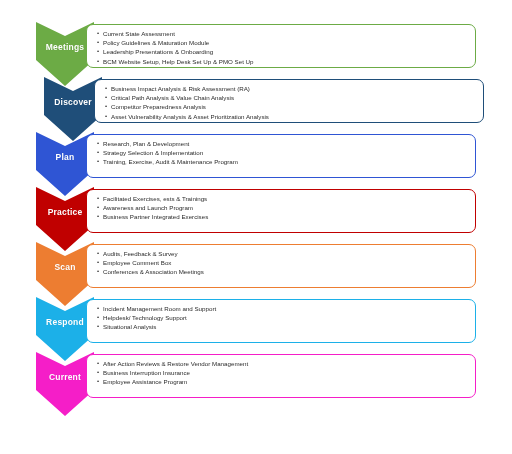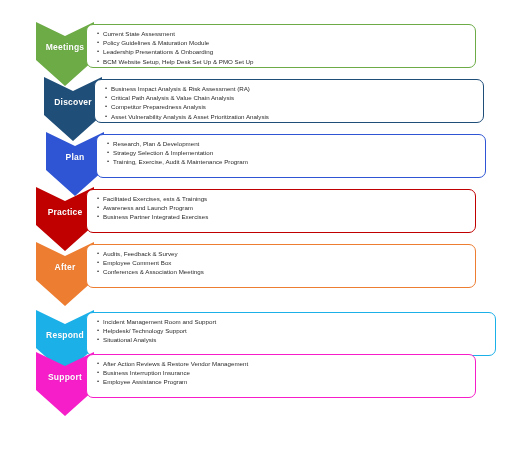--- a/index.html
+++ b/index.html
@@ -103,21 +103,21 @@
       <div class="chev-label">Discover</div>
       <div class="panel" style="border-color: rgb(31, 78, 121);">
         <ul class="bullets">
           <li>Business Impact Analysis &amp; Risk Assessment (RA)</li>
           <li>Critical Path Analysis &amp; Value Chain Analysis</li>
           <li>Competitor Preparedness Analysis</li>
           <li>Asset Vulnerability Analysis &amp; Asset Prioritization Analysis</li>
         </ul>
       </div>
     </div>
-    <div class="stage" style="top: 132px; height: 52px; margin-left: 10px;">
+    <div class="stage" style="top: 132px; height: 52px;">
       <div class="chevron" style="height: 64px;">
         <svg viewBox="0 0 58 64" preserveAspectRatio="none">
           <path d="M0,0 L29,14 L58,0 L58,38 L29,64 L0,38 Z" fill="#2f55d4"></path>
         </svg>
       </div>
       <div class="chev-label">Plan</div>
       <div class="panel" style="border-color: rgb(47, 85, 212);">
         <ul class="bullets">
           <li>Research, Plan &amp; Development</li>
           <li>Strategy Selection &amp; Implementation</li>
@@ -139,51 +139,51 @@
           <li>Business Partner Integrated Exercises</li>
         </ul>
       </div>
     </div>
     <div class="stage" style="top: 242px; height: 52px;">
       <div class="chevron" style="height: 64px;">
         <svg viewBox="0 0 58 64" preserveAspectRatio="none">
           <path d="M0,0 L29,14 L58,0 L58,38 L29,64 L0,38 Z" fill="#ed7d31"></path>
         </svg>
       </div>
-      <div class="chev-label">After</div>
+      <div class="chev-label">Scan</div>
       <div class="panel" style="border-color: rgb(237, 125, 49);">
         <ul class="bullets">
           <li>Audits, Feedback &amp; Survey</li>
           <li>Employee Comment Box</li>
           <li>Conferences &amp; Association Meetings</li>
         </ul>
       </div>
     </div>
-    <div class="stage" style="top: 310px; height: 52px; padding-left: 20px;">
+    <div class="stage" style="top: 297px; height: 52px;">
       <div class="chevron" style="height: 64px;">
         <svg viewBox="0 0 58 64" preserveAspectRatio="none">
           <path d="M0,0 L29,14 L58,0 L58,38 L29,64 L0,38 Z" fill="#1cb0e8"></path>
         </svg>
       </div>
       <div class="chev-label">Respond</div>
       <div class="panel" style="border-color: rgb(28, 176, 232);">
         <ul class="bullets">
           <li>Incident Management Room and Support</li>
           <li>Helpdesk/ Technology Support</li>
           <li>Situational Analysis</li>
         </ul>
       </div>
     </div>
     <div class="stage" style="top: 352px; height: 52px;">
       <div class="chevron" style="height: 64px;">
         <svg viewBox="0 0 58 64" preserveAspectRatio="none">
           <path d="M0,0 L29,14 L58,0 L58,38 L29,64 L0,38 Z" fill="#f51ec8"></path>
         </svg>
       </div>
-      <div class="chev-label">Support</div>
+      <div class="chev-label">Current</div>
       <div class="panel" style="border-color: rgb(245, 30, 200);">
         <ul class="bullets">
           <li>After Action Reviews &amp; Restore Vendor Management</li>
           <li>Business Interruption Insurance</li>
           <li>Employee Assistance Program</li>
         </ul>
       </div>
     </div>
   </div>
 

